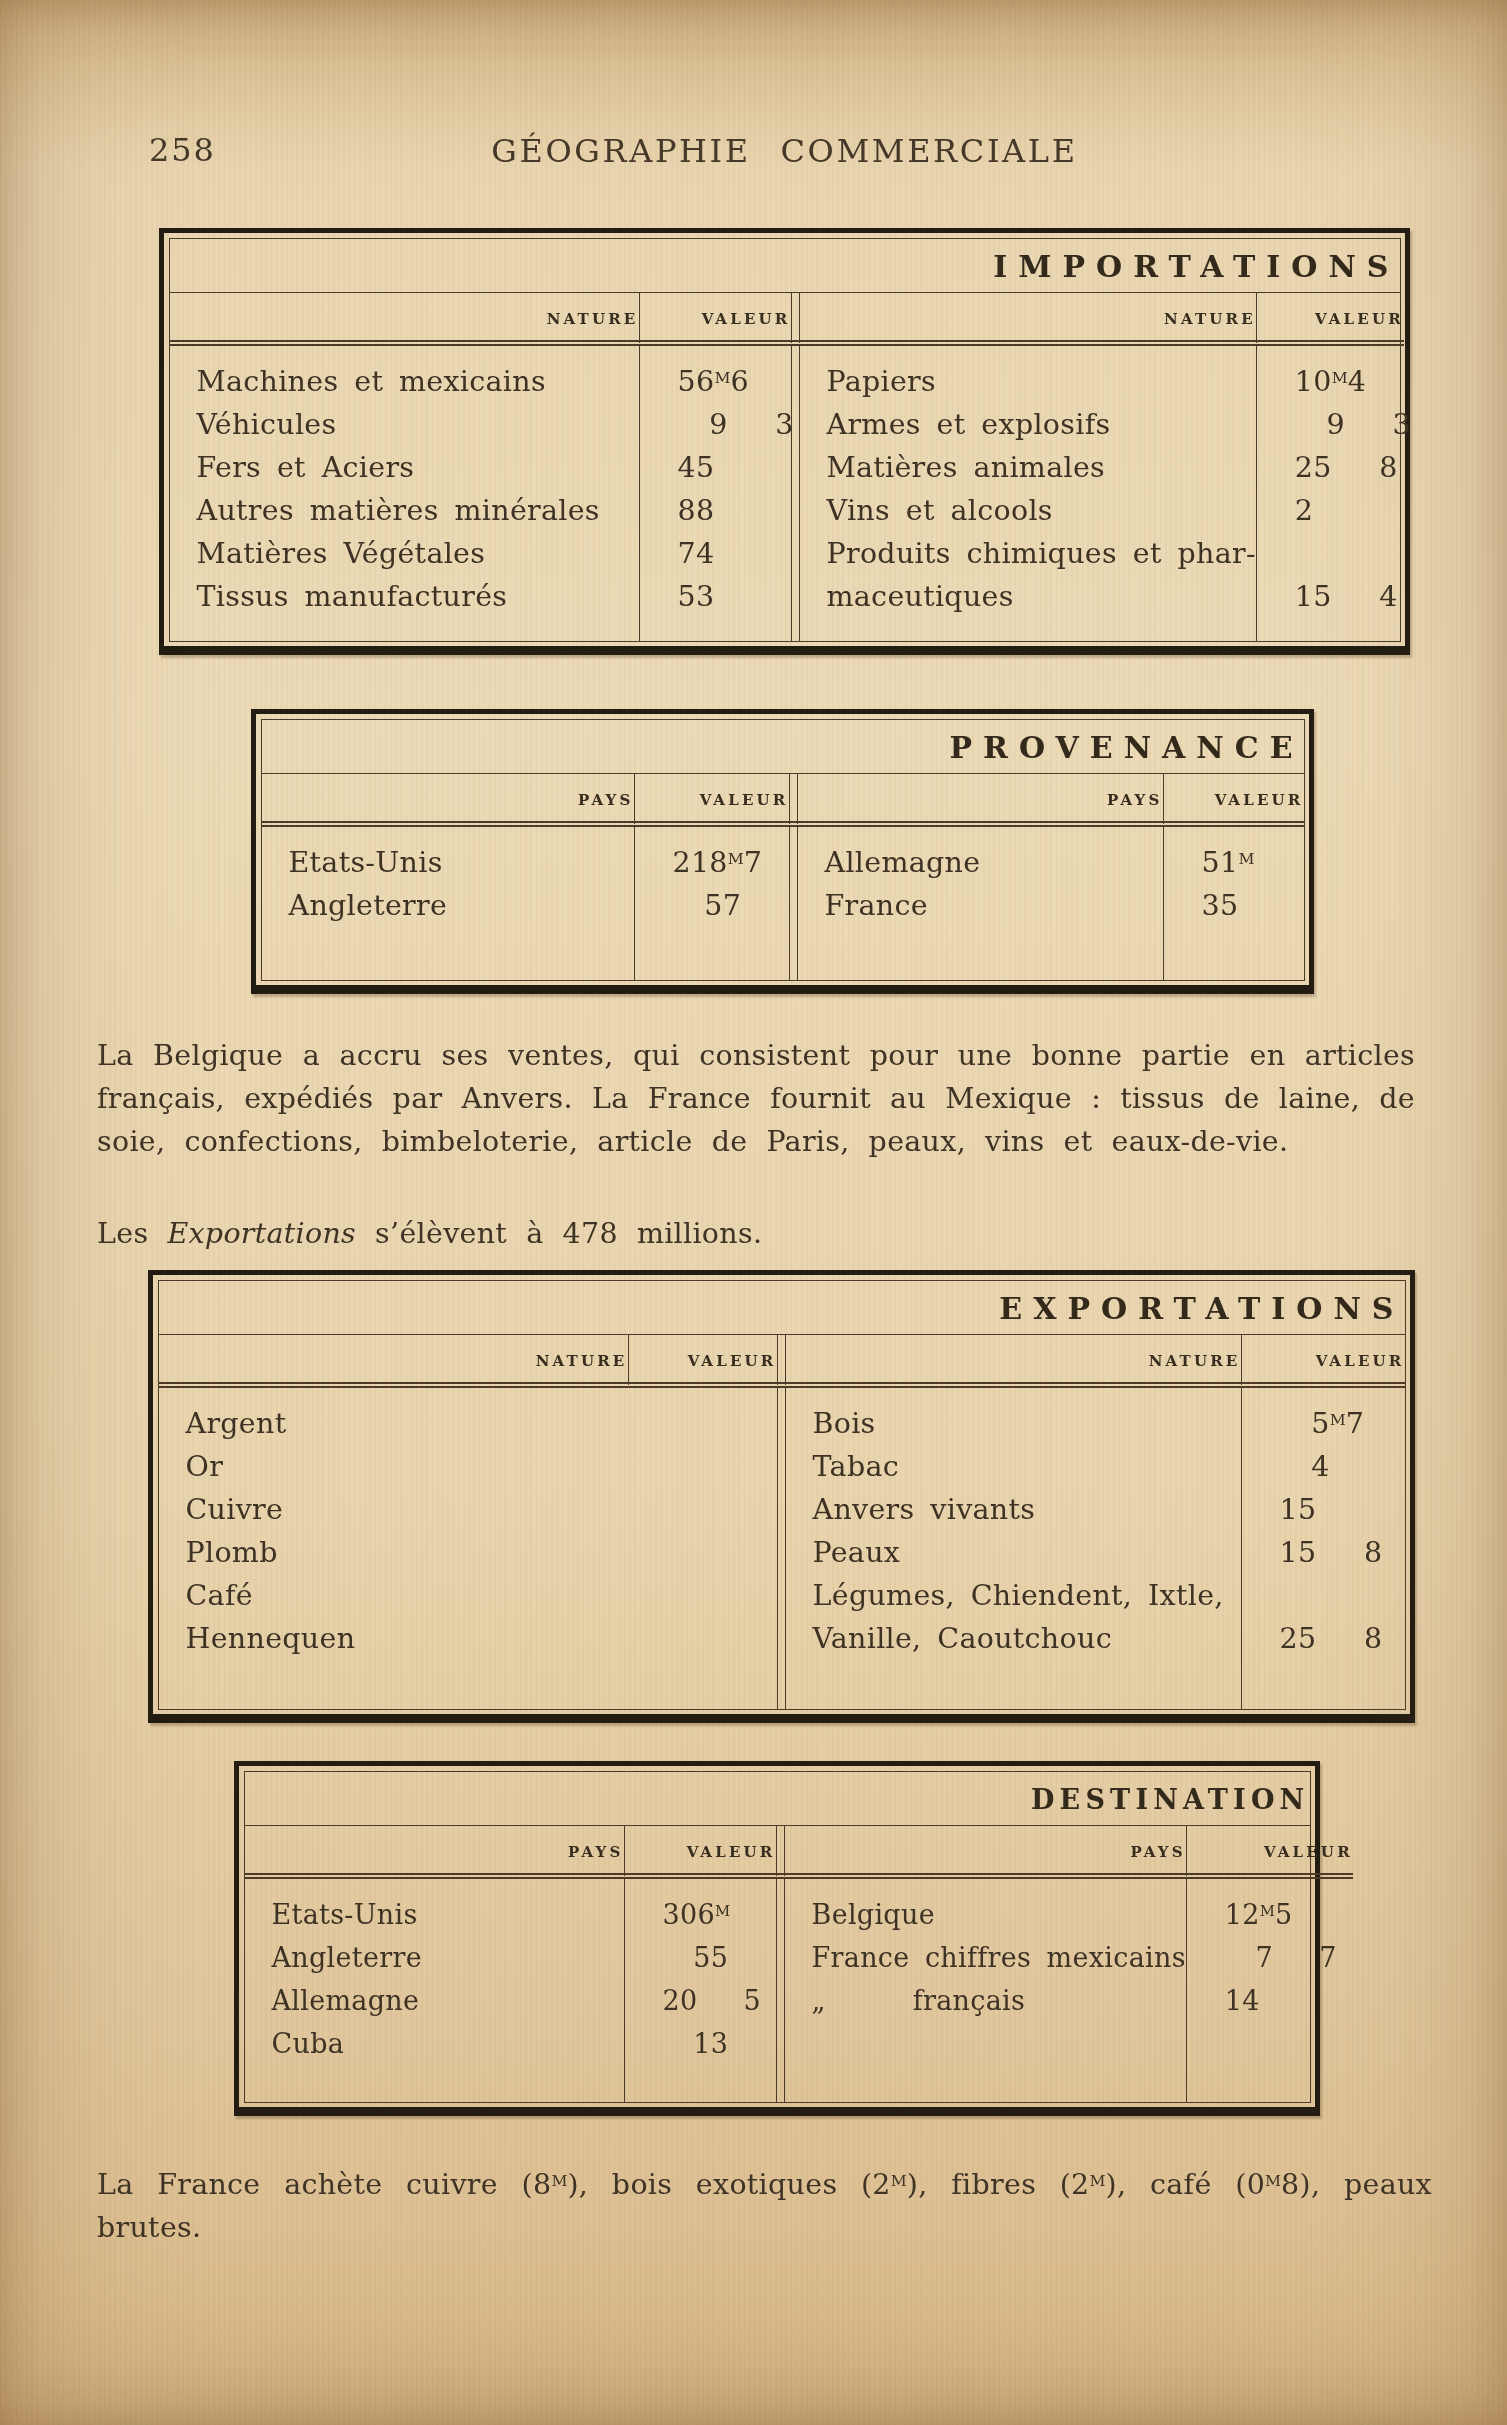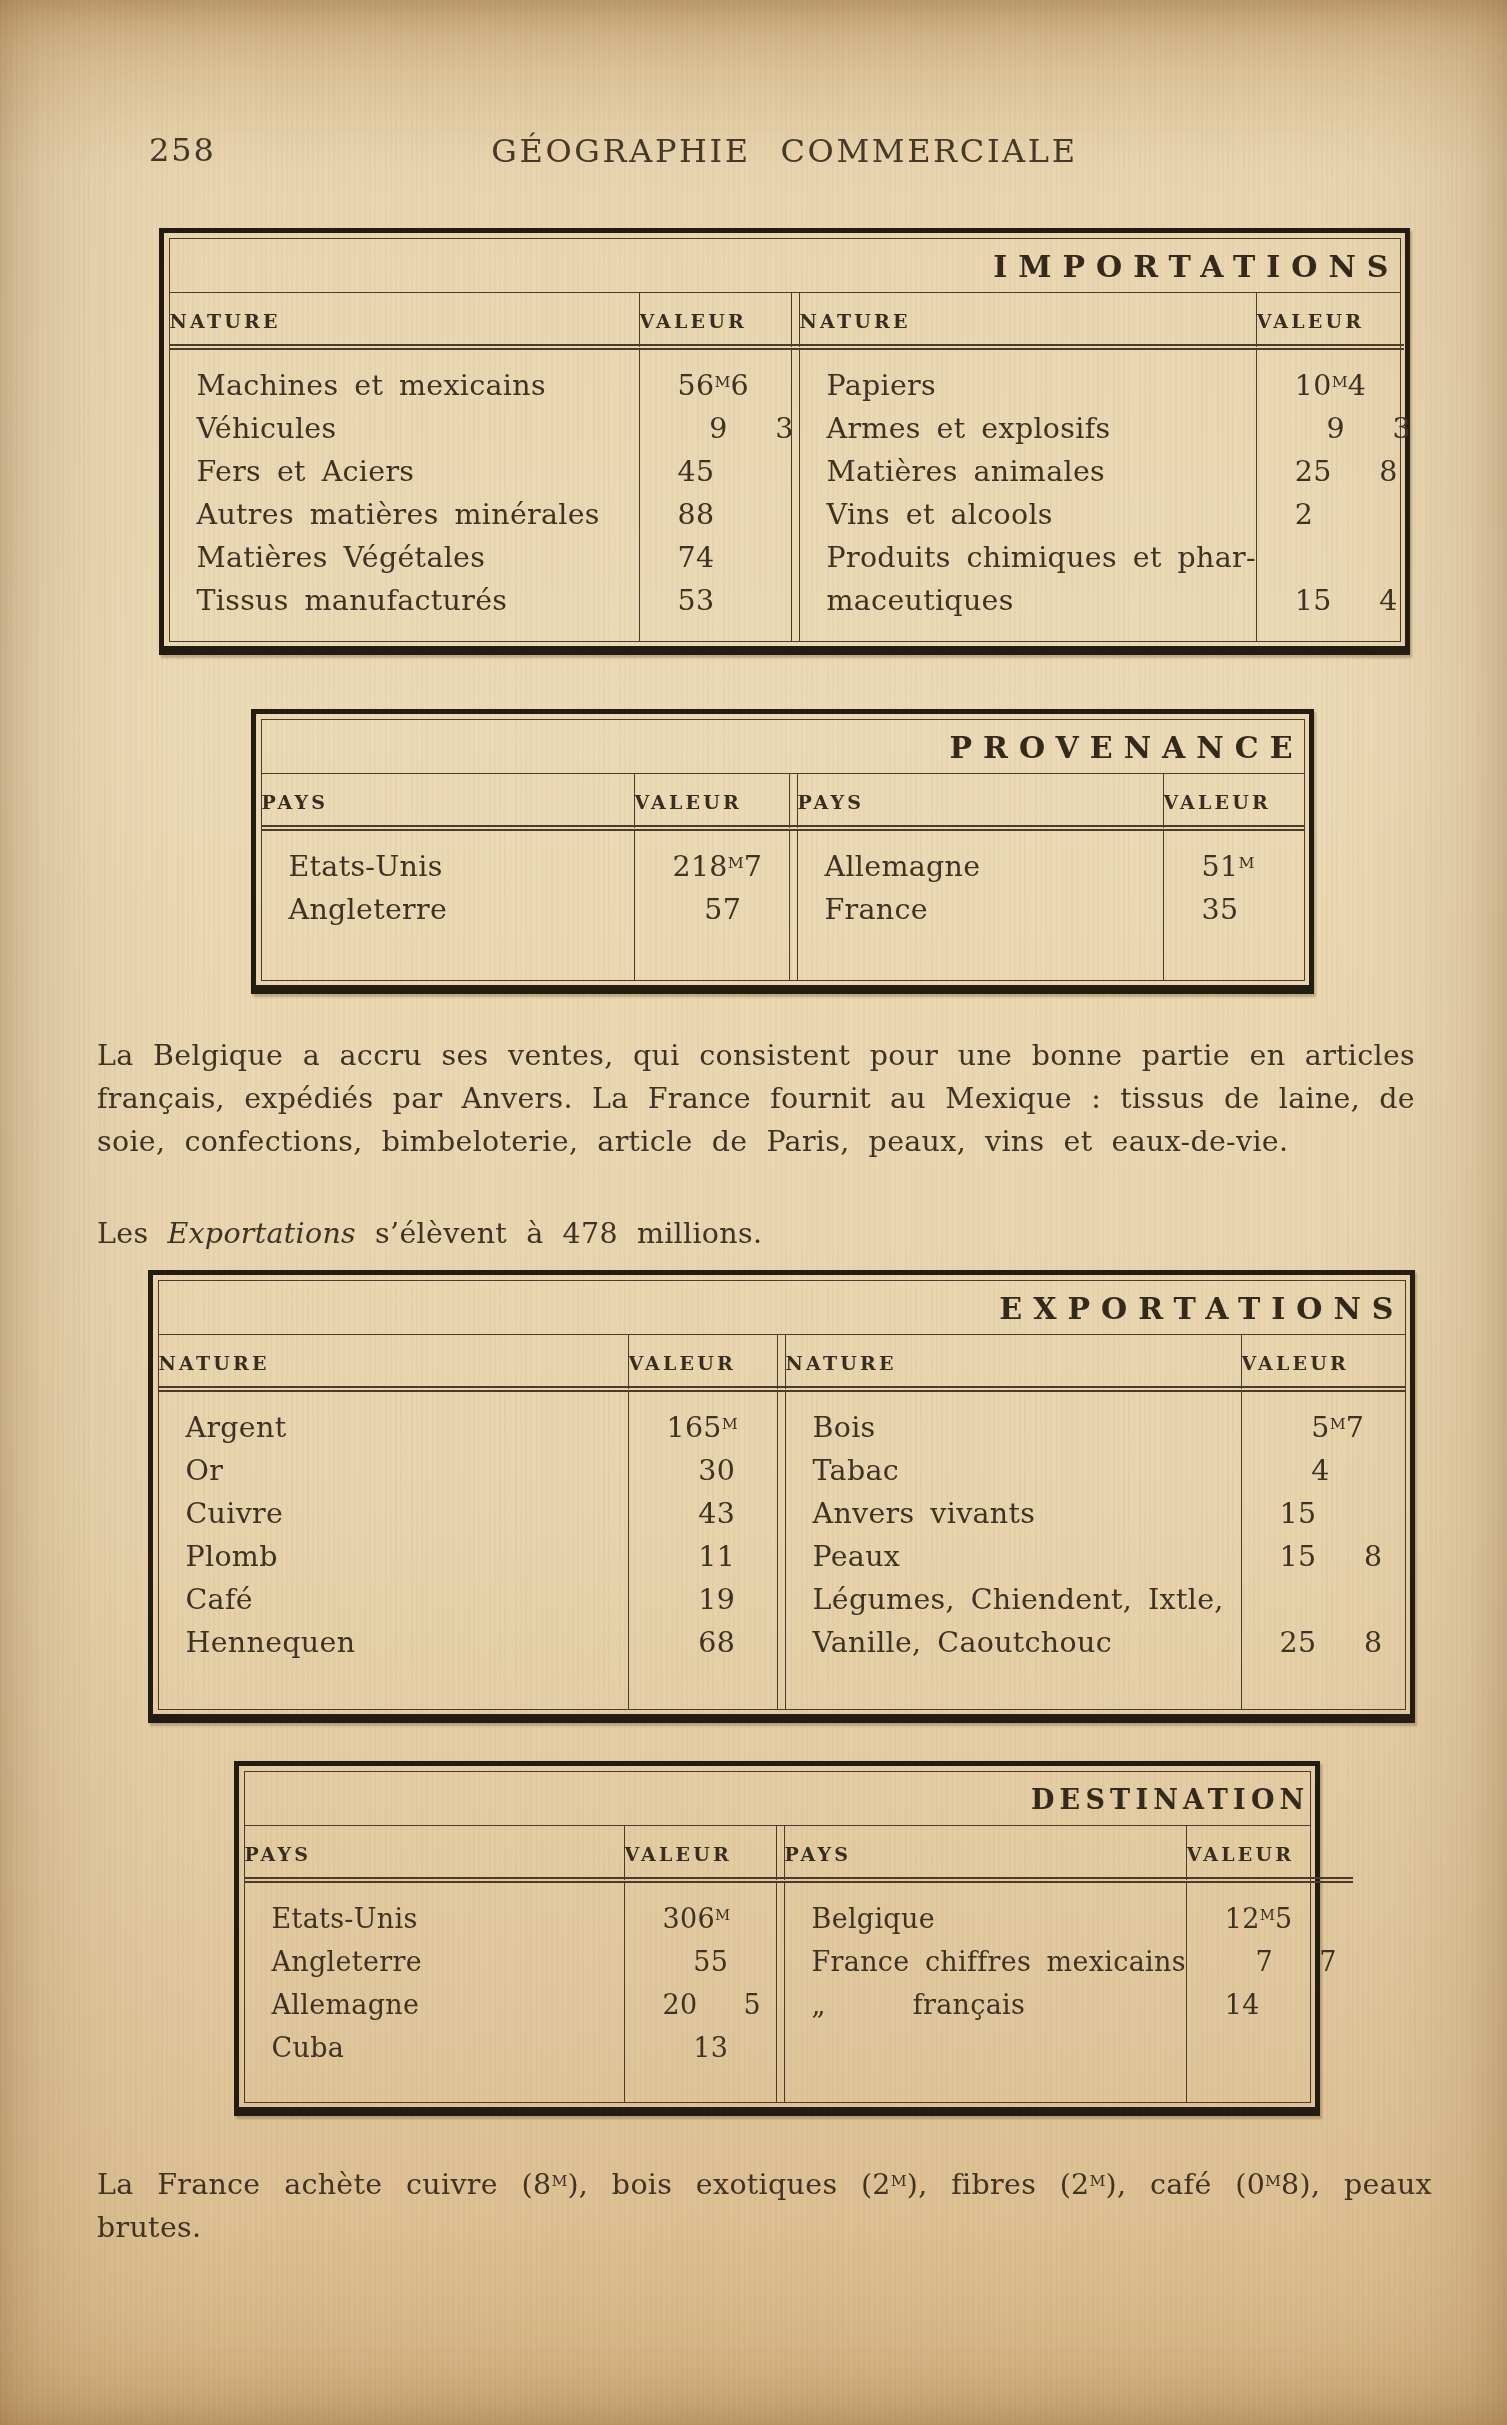--- a/index.html
+++ b/index.html
@@ -56,22 +56,22 @@
 
   .tgrid {
     flex:1;
     display:grid;
     grid-template-rows:auto 1fr;
     grid-auto-flow:column;
   }
   
   .hc {
     grid-row:1;
-    text-align:left; font-weight:bold;
-    font-size:19px; letter-spacing:3.2px; color:#382e1f;
+    text-align:right; font-weight:bold;
+    font-size:15px; letter-spacing:3.2px; color:#382e1f;
     padding:17px 0 11.7px;
     border-bottom:6.5px double #4b3b28;
     white-space:nowrap;
   }
   .bc { grid-row:2; padding-top:14.2px; }
 
   .c1 { grid-column:1; }
   .c2 { grid-column:2; }
   .c3 { grid-column:3; }
   .c4 { grid-column:4; }
@@ -215,28 +215,20 @@
         <div class="hc c5 vline">VALEUR</div>
 
         <div class="bc c1 nat">
           <div class="ln">Argent</div>
           <div class="ln">Or</div>
           <div class="ln">Cuivre</div>
           <div class="ln">Plomb</div>
           <div class="ln">Café</div>
           <div class="ln">Hennequen</div>
         </div>
-        <div class="bc c2 val vline">
-          <div class="ln">165<sup>M</sup></div>
-          <div class="ln">&nbsp;&nbsp;30</div>
-          <div class="ln">&nbsp;&nbsp;43</div>
-          <div class="ln">&nbsp;&nbsp;11</div>
-          <div class="ln">&nbsp;&nbsp;19</div>
-          <div class="ln">&nbsp;&nbsp;68</div>
-        </div>
         <div class="bc c3 sepline"></div>
         <div class="bc c4 nat">
           <div class="ln">Bois</div>
           <div class="ln">Tabac</div>
           <div class="ln">Anvers vivants</div>
           <div class="ln">Peaux</div>
           <div class="ln">Légumes, Chiendent, Ixtle,</div>
           <div class="ln indent">Vanille, Caoutchouc</div>
         </div>
         <div class="bc c5 val vline">

